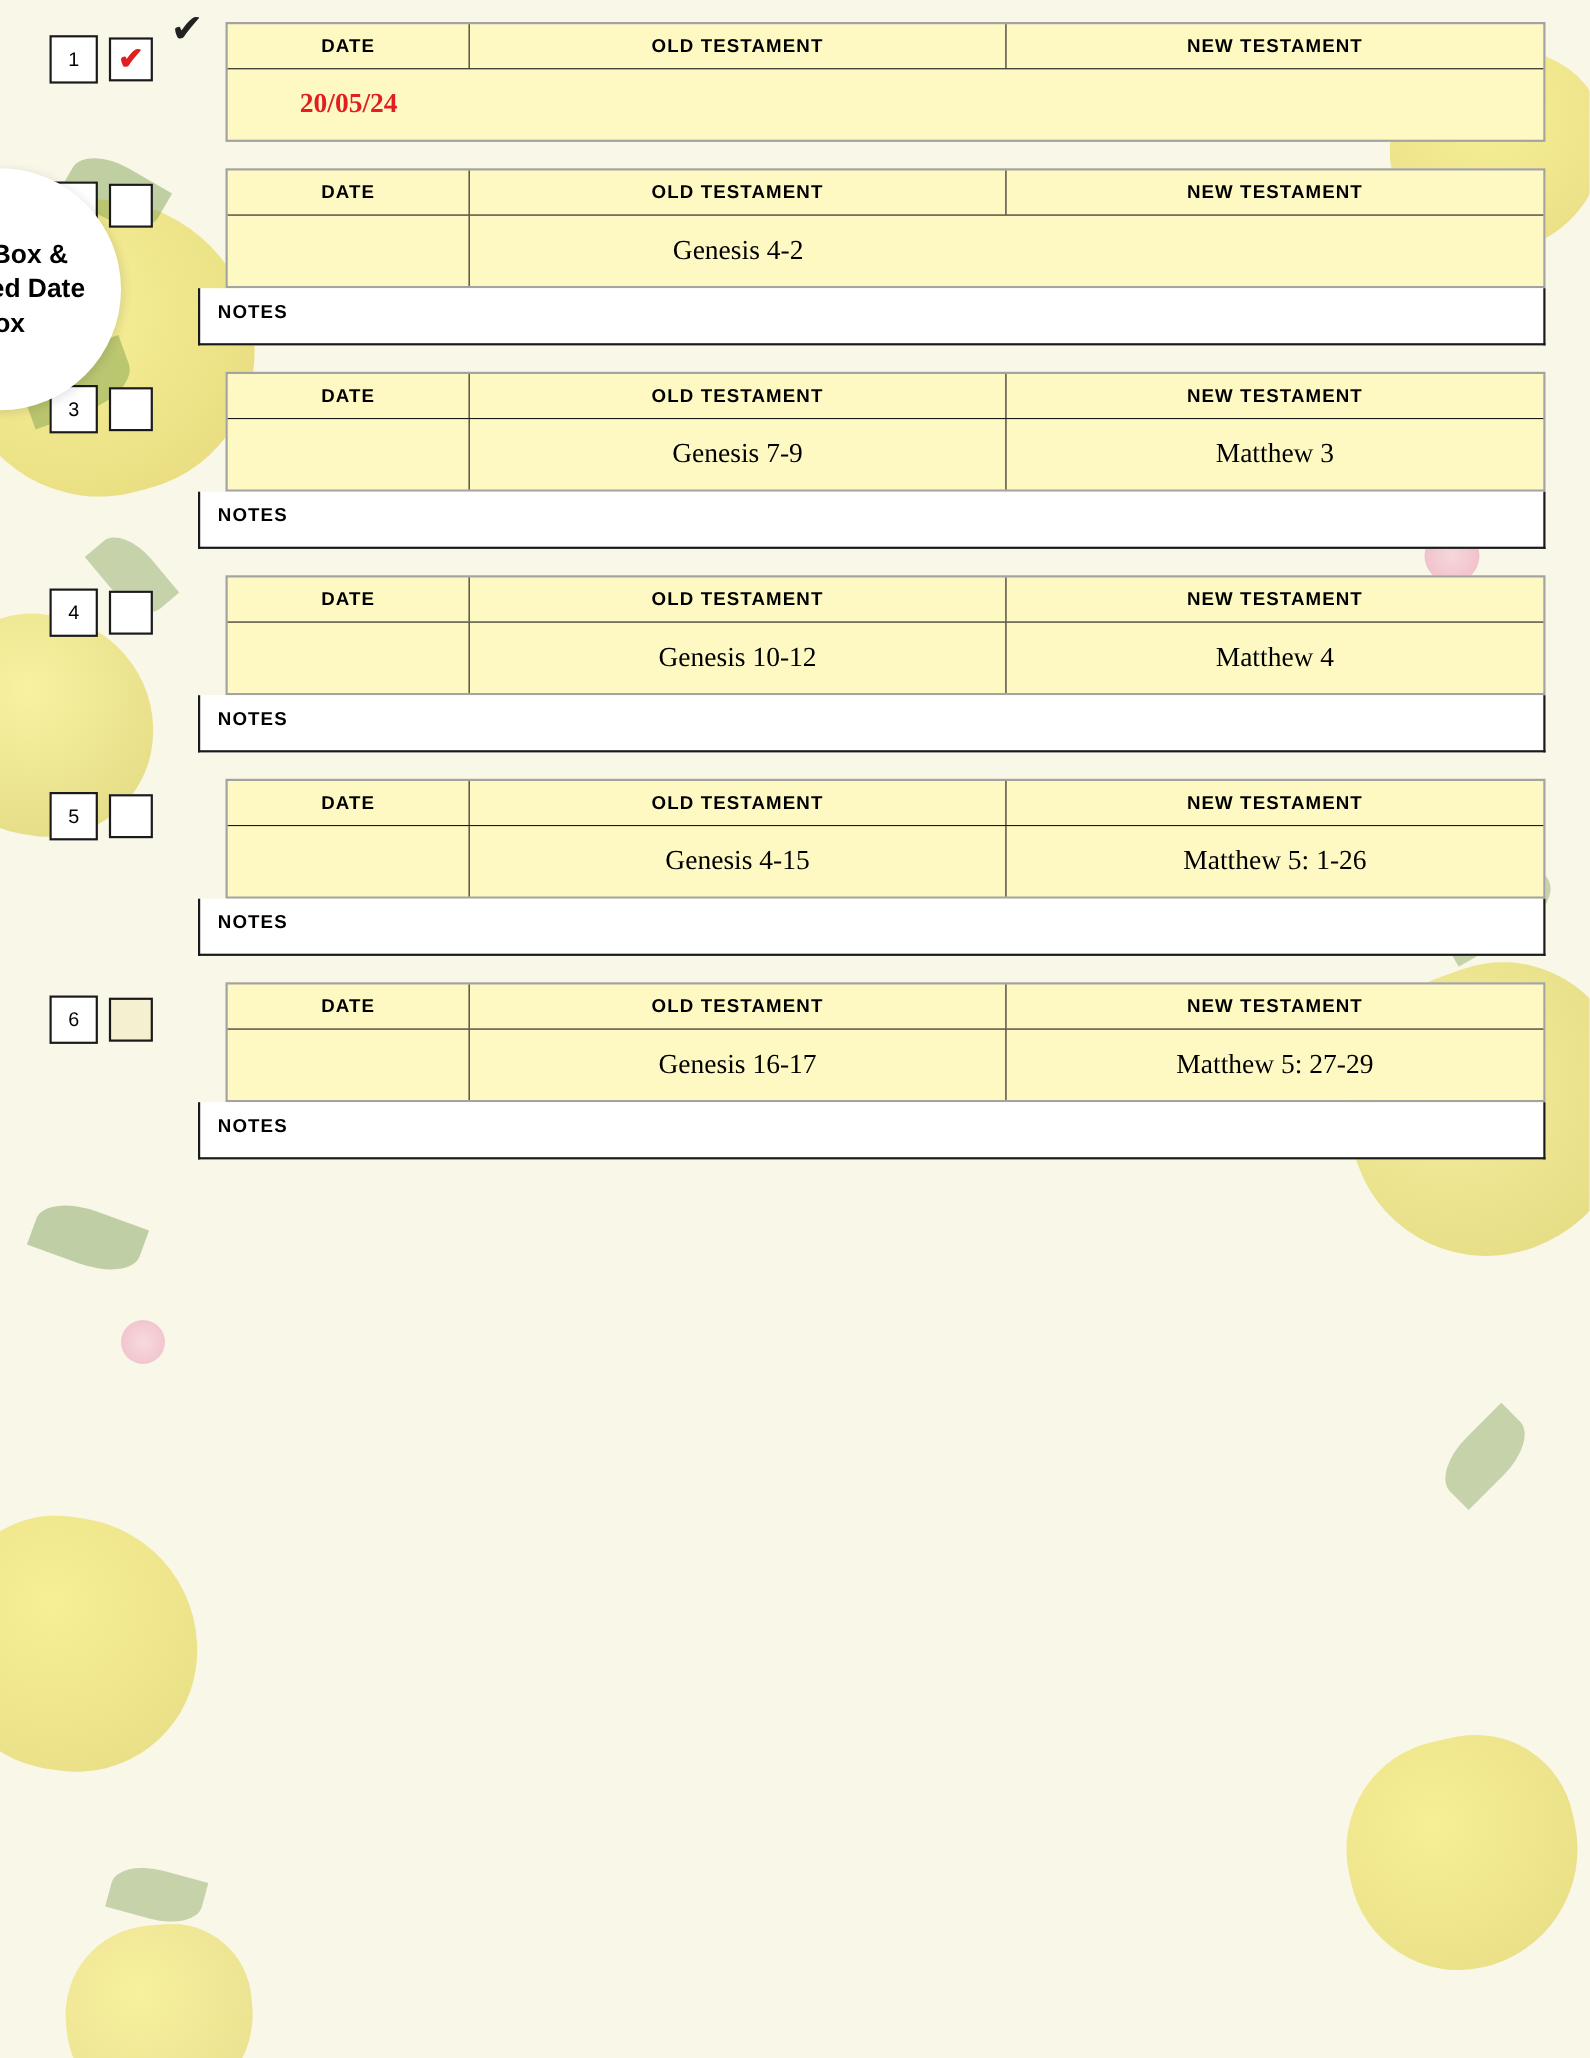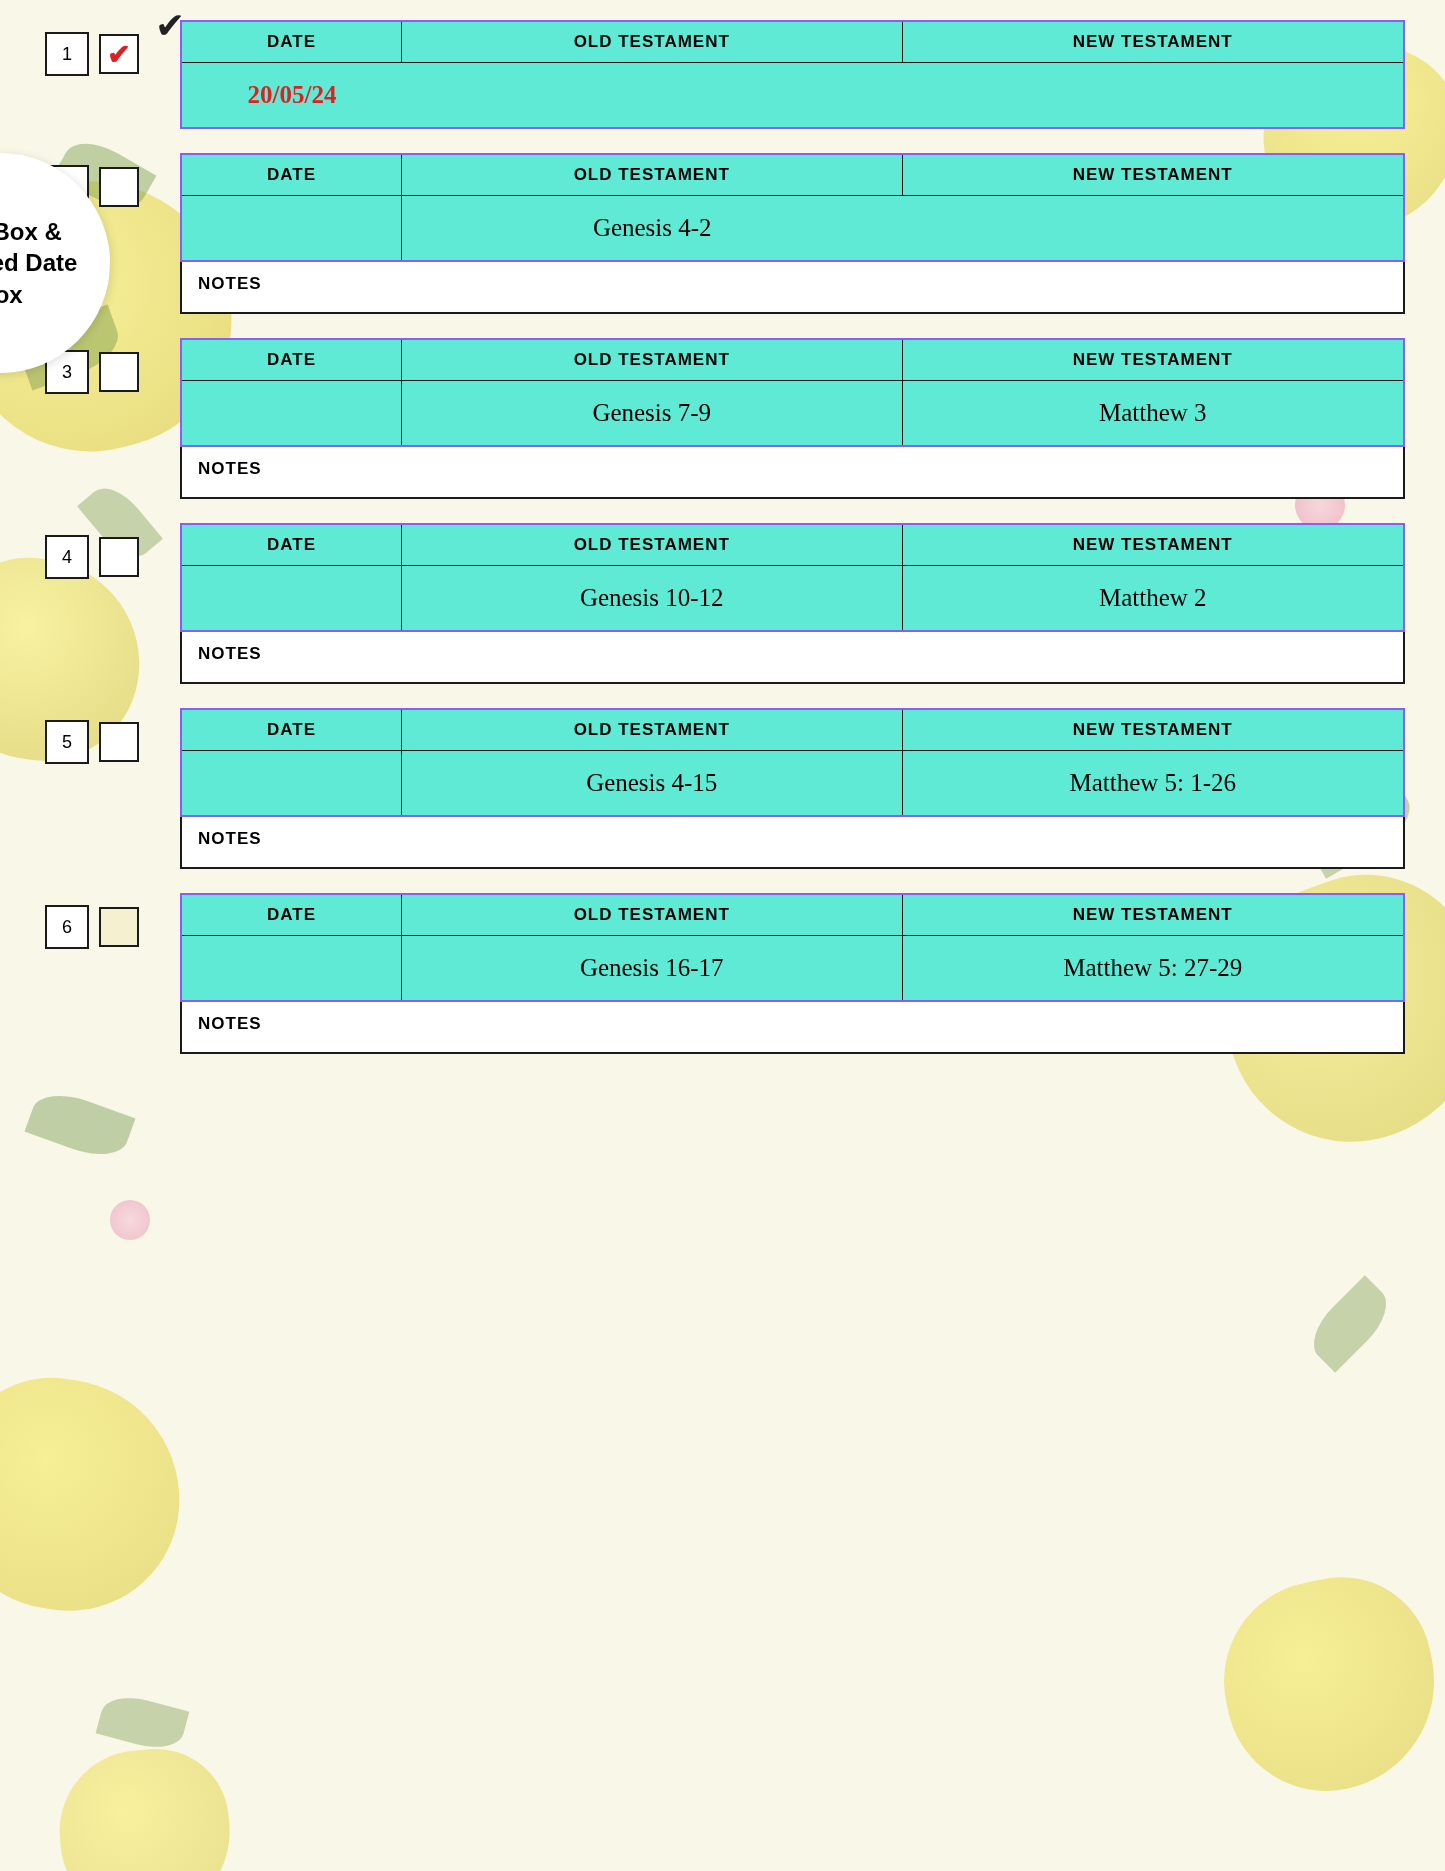--- a/index.html
+++ b/index.html
@@ -27,22 +27,23 @@
       z-index: 1;
       margin-left: 180px;
       margin-right: 40px;
       margin-top: 20px;
       padding-bottom: 40px;
     }
 
     
     .day-block {
       margin-bottom: 0;
-      border: 2px solid #8b5cf6;
-      background: #5eead4;
+      border: 2px solid #a3a3a3;
+      background: #fef9c3;
+      margin-left: 25px;
     }
 
     .day-wrapper {
       margin-bottom: 24px;
       position: relative;
     }
 
     
     .day-left {
       position: absolute;
@@ -266,21 +267,21 @@
       </div>
       <div class="day-block">
         <div class="table-header">
           <div class="cell">DATE</div>
           <div class="cell">OLD TESTAMENT</div>
           <div class="cell">NEW TESTAMENT</div>
         </div>
         <div class="table-data">
           <div class="cell"></div>
           <div class="cell">Genesis 10-12</div>
-          <div class="cell">Matthew 2</div>
+          <div class="cell">Matthew 4</div>
         </div>
       </div>
       <div class="notes-row">
         <span>NOTES</span>
       </div>
     </div>
 
     <div class="day-wrapper">
       <div class="day-left">
         <div class="day-number">5</div>

